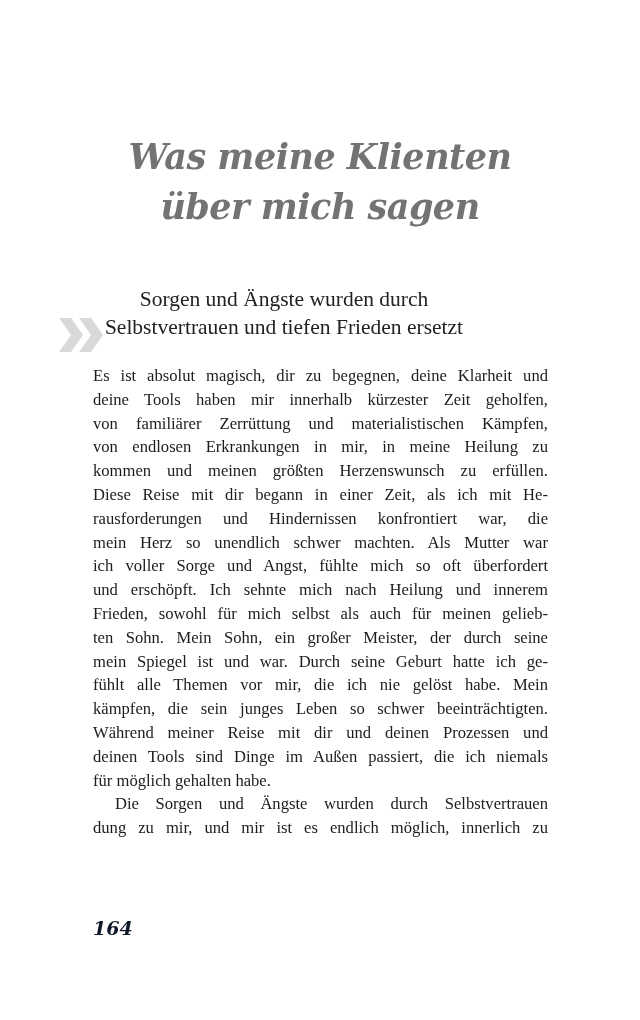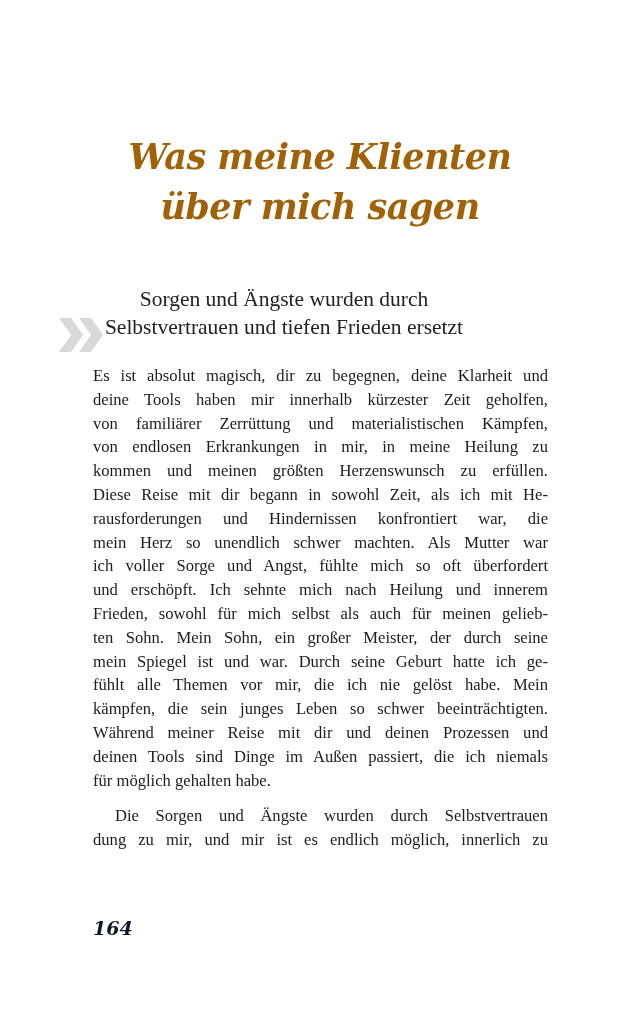--- a/index.html
+++ b/index.html
@@ -25,21 +25,21 @@
       position: absolute;
       left: 0;
       top: 132px;
       width: 640px;
       text-align: center;
       font-family: "DejaVu Serif", serif;
       font-weight: bold;
       font-style: italic;
       font-size: 35px;
       line-height: 50px;
-      color: #a16207;
+      color: #737373;
       letter-spacing: -0.5px;
     }
     .chapter-title div { white-space: nowrap; }
     .subtitle {
       position: absolute;
       left: 0;
       top: 285px;
       width: 544px;
       text-align: center;
       font-family: "Liberation Serif", serif;
@@ -73,21 +73,20 @@
       text-align: justify;
       text-align-last: justify;
       height: 23.8px;
     }
     .line.last {
       text-align: left;
       text-align-last: left;
     }
     .line.indent {
       padding-left: 22px;
-      margin-top: 12px;
     }
     .page-number {
       position: absolute;
       left: 93px;
       top: 917px;
       font-family: "DejaVu Serif", serif;
       font-weight: bold;
       font-style: italic;
       font-size: 19px;
       color: #0f172a;
@@ -113,21 +112,21 @@
     <div>Selbstvertrauen und tiefen Frieden ersetzt</div>
   </div>
 
   <div class="body-text">
     <div>
       <span class="line">Es ist absolut magisch, dir zu begegnen, deine Klarheit und</span>
       <span class="line">deine Tools haben mir innerhalb kürzester Zeit geholfen,</span>
       <span class="line">von familiärer Zerrüttung und materialistischen Kämpfen,</span>
       <span class="line">von endlosen Erkrankungen in mir, in meine Heilung zu</span>
       <span class="line">kommen und meinen größten Herzenswunsch zu erfüllen.</span>
-      <span class="line">Diese Reise mit dir begann in sowohl Zeit, als ich mit He-</span>
+      <span class="line">Diese Reise mit dir begann in einer Zeit, als ich mit He-</span>
       <span class="line">rausforderungen und Hindernissen konfrontiert war, die</span>
       <span class="line">mein Herz so unendlich schwer machten. Als Mutter war</span>
       <span class="line">ich voller Sorge und Angst, fühlte mich so oft überfordert</span>
       <span class="line">und erschöpft. Ich sehnte mich nach Heilung und innerem</span>
       <span class="line">Frieden, sowohl für mich selbst als auch für meinen gelieb-</span>
       <span class="line">ten Sohn. Mein Sohn, ein großer Meister, der durch seine</span>
       <span class="line">mein Spiegel ist und war. Durch seine Geburt hatte ich ge-</span>
       <span class="line">fühlt alle Themen vor mir, die ich nie gelöst habe. Mein</span>
       <span class="line">kämpfen, die sein junges Leben so schwer beeinträchtigten.</span>
       <span class="line">Während meiner Reise mit dir und deinen Prozessen und</span>

